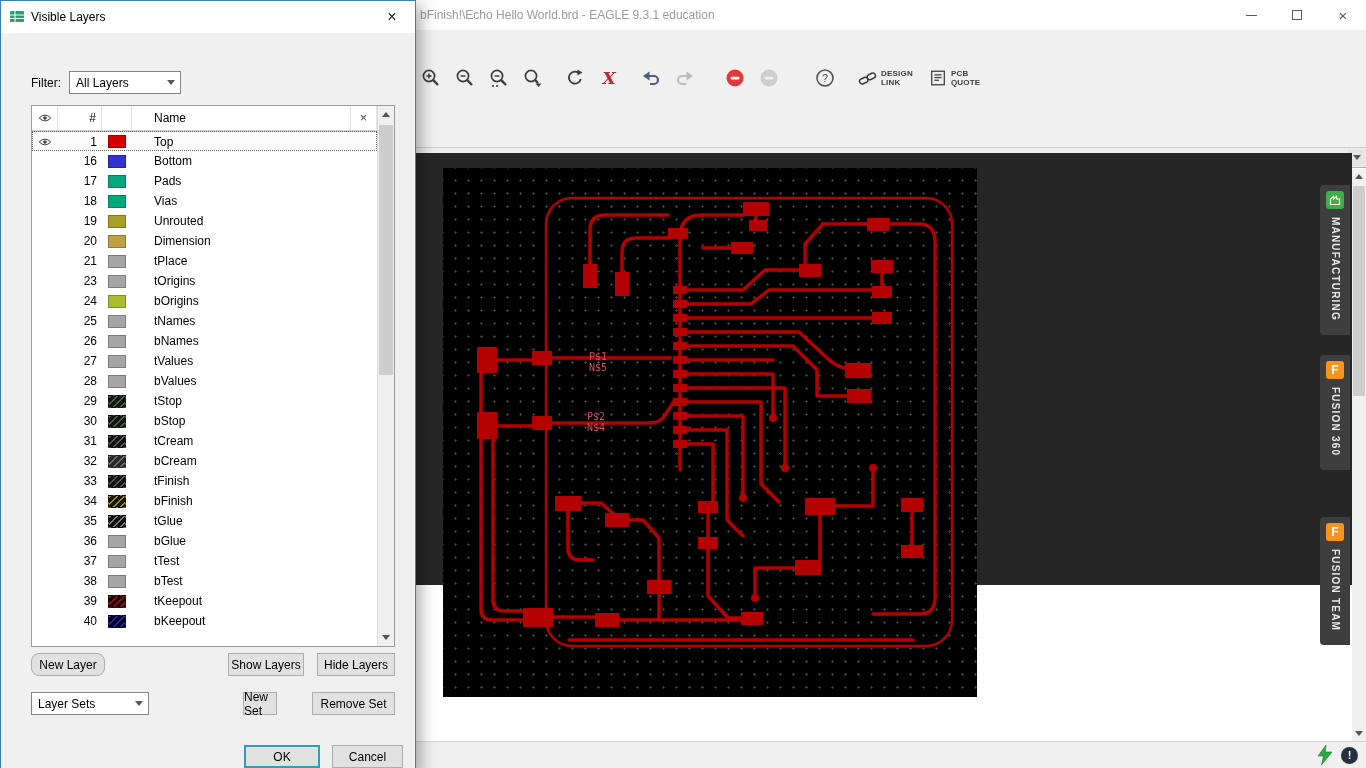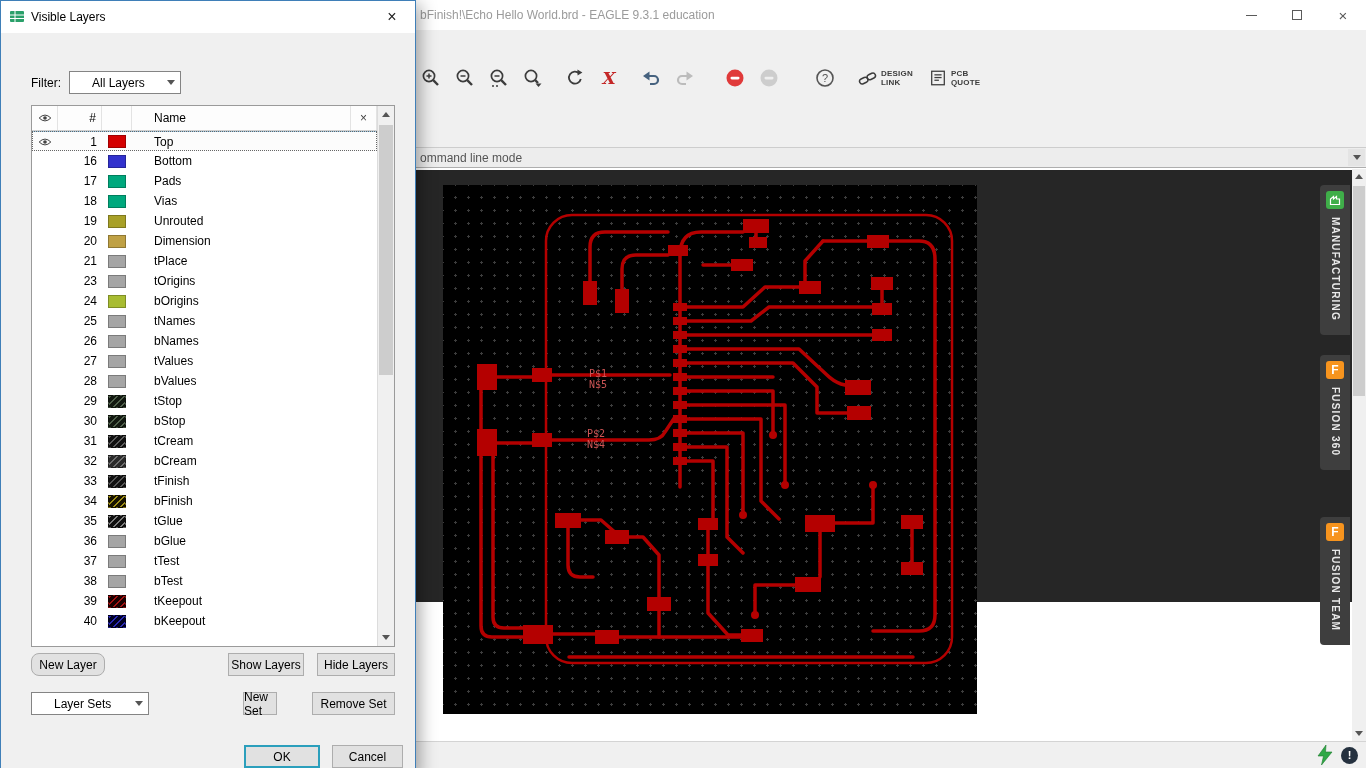--- a/index.html
+++ b/index.html
@@ -27,21 +27,21 @@
   .txtbtn .lines { display:flex; flex-direction:column; margin-left:4px; font-size:8px; font-weight:bold; color:#3c3c3c; line-height:9px; letter-spacing:.2px; }
 
   
   .cmdline { position:absolute; top:147px; left:0; right:0; height:21px; background:#ededed; border-top:1px solid #cdcdcd; border-bottom:1px solid #aeaeae; }
   .cmd-text { position:absolute; left:420px; top:3px; color:#555; }
   .cmd-drop { position:absolute; right:1px; top:1px; bottom:1px; width:17px; display:flex; align-items:center; justify-content:center; background:#e4e4e4; }
   .tri-dn { width:0; height:0; border-left:4px solid transparent; border-right:4px solid transparent; border-top:5px solid #555; }
   .tri-up { width:0; height:0; border-left:4px solid transparent; border-right:4px solid transparent; border-bottom:5px solid #555; }
 
   
-  .canvas { position:absolute; top:170px; left:0; width:1352px; height:432px; background:#262626; }
+  .canvas { position:absolute; top:153px; left:0; width:1352px; height:432px; background:#262626; }
   .board { position:absolute; left:443px; top:15px; width:534px; height:529px; background-color:#000;
            background-image:radial-gradient(circle,#3d3d3d 1px,transparent 1.4px); background-size:13px 13px; background-position:6px 6px; }
 
   
   .vscroll { position:absolute; right:0; top:169px; width:14px; height:572px; background:#f0f0f0; }
   .vs-arrow { position:absolute; left:0; width:14px; height:15px; display:flex; align-items:center; justify-content:center; }
   .vs-thumb { position:absolute; left:1px; right:1px; top:17px; height:210px; background:#cdcdcd; }
   .bottombar { position:absolute; left:0; bottom:0; right:0; height:27px; background:#f0f0f0; border-top:1px solid #d4d4d4; }
   .status-icons { position:absolute; right:8px; top:2px; display:flex; align-items:center; gap:6px; }
   .alert-circle { width:17px; height:17px; border-radius:50%; background:#25313f; color:#fff; font-weight:bold; font-size:11px; display:flex; align-items:center; justify-content:center; }
@@ -57,21 +57,21 @@
   .icon-orange{ background:#f7941e; }
 
   
   .dialog { position:absolute; left:0; top:0; width:416px; height:776px; background:#f0f0f0;
             border:1px solid #3f7fb8; box-shadow:4px 4px 16px rgba(0,0,0,.35); z-index:10; }
   .dlg-titlebar { height:32px; background:#fff; display:flex; align-items:center; padding:0 8px; }
   .dlg-title { margin-left:6px; }
   .dlg-close { margin-left:auto; width:30px; text-align:center; font-size:16px; color:#222; }
   .filter-row { position:absolute; top:70px; left:30px; display:flex; align-items:center; }
   .filter-label { margin-right:8px; }
-  .combobox { background:#fff; border:1px solid #848484; height:23px; display:flex; align-items:center; padding-left:22px; }
+  .combobox { background:#fff; border:1px solid #848484; height:23px; display:flex; align-items:center; padding-left:6px; }
   .combo-arrow { margin-left:auto; width:18px; display:flex; align-items:center; justify-content:center; align-self:stretch; }
 
   .ltable { position:absolute; left:30px; top:104px; width:364px; height:542px; background:#fff; border:1px solid #9a9a9a; display:flex; }
   .lcol { flex:1; display:flex; flex-direction:column; overflow:hidden; }
   .lheader { height:25px; display:flex; align-items:center; border-bottom:1px solid #cfcfcf; background:#fdfdfd; flex:none; }
   .hc { height:100%; display:flex; align-items:center; border-right:1px solid #e3e3e3; }
   .c-eye { width:26px; display:flex; align-items:center; justify-content:center; flex:none; }
   .c-num { width:44px; text-align:right; padding-right:5px; flex:none; display:block; }
   .c-sw  { width:30px; display:flex; align-items:center; justify-content:center; flex:none; }
   .c-sw i{ width:18px; height:13px; display:block; border:1px solid rgba(0,0,0,.25); }

